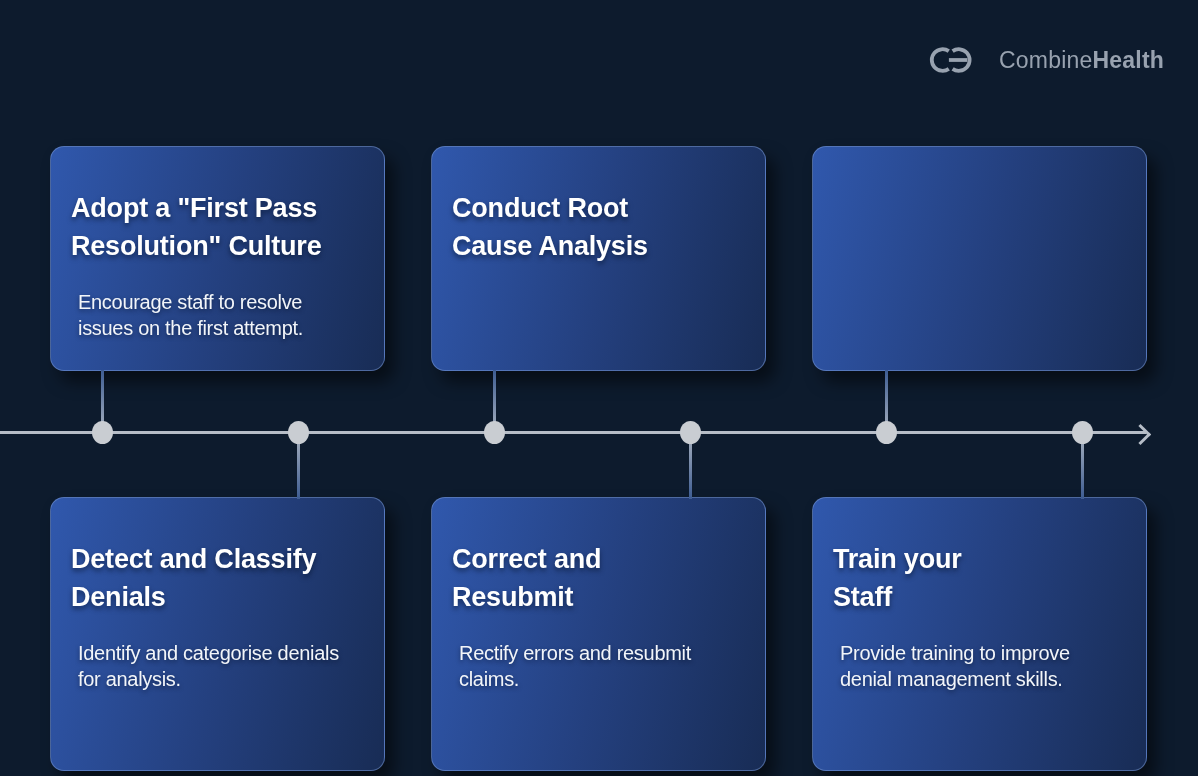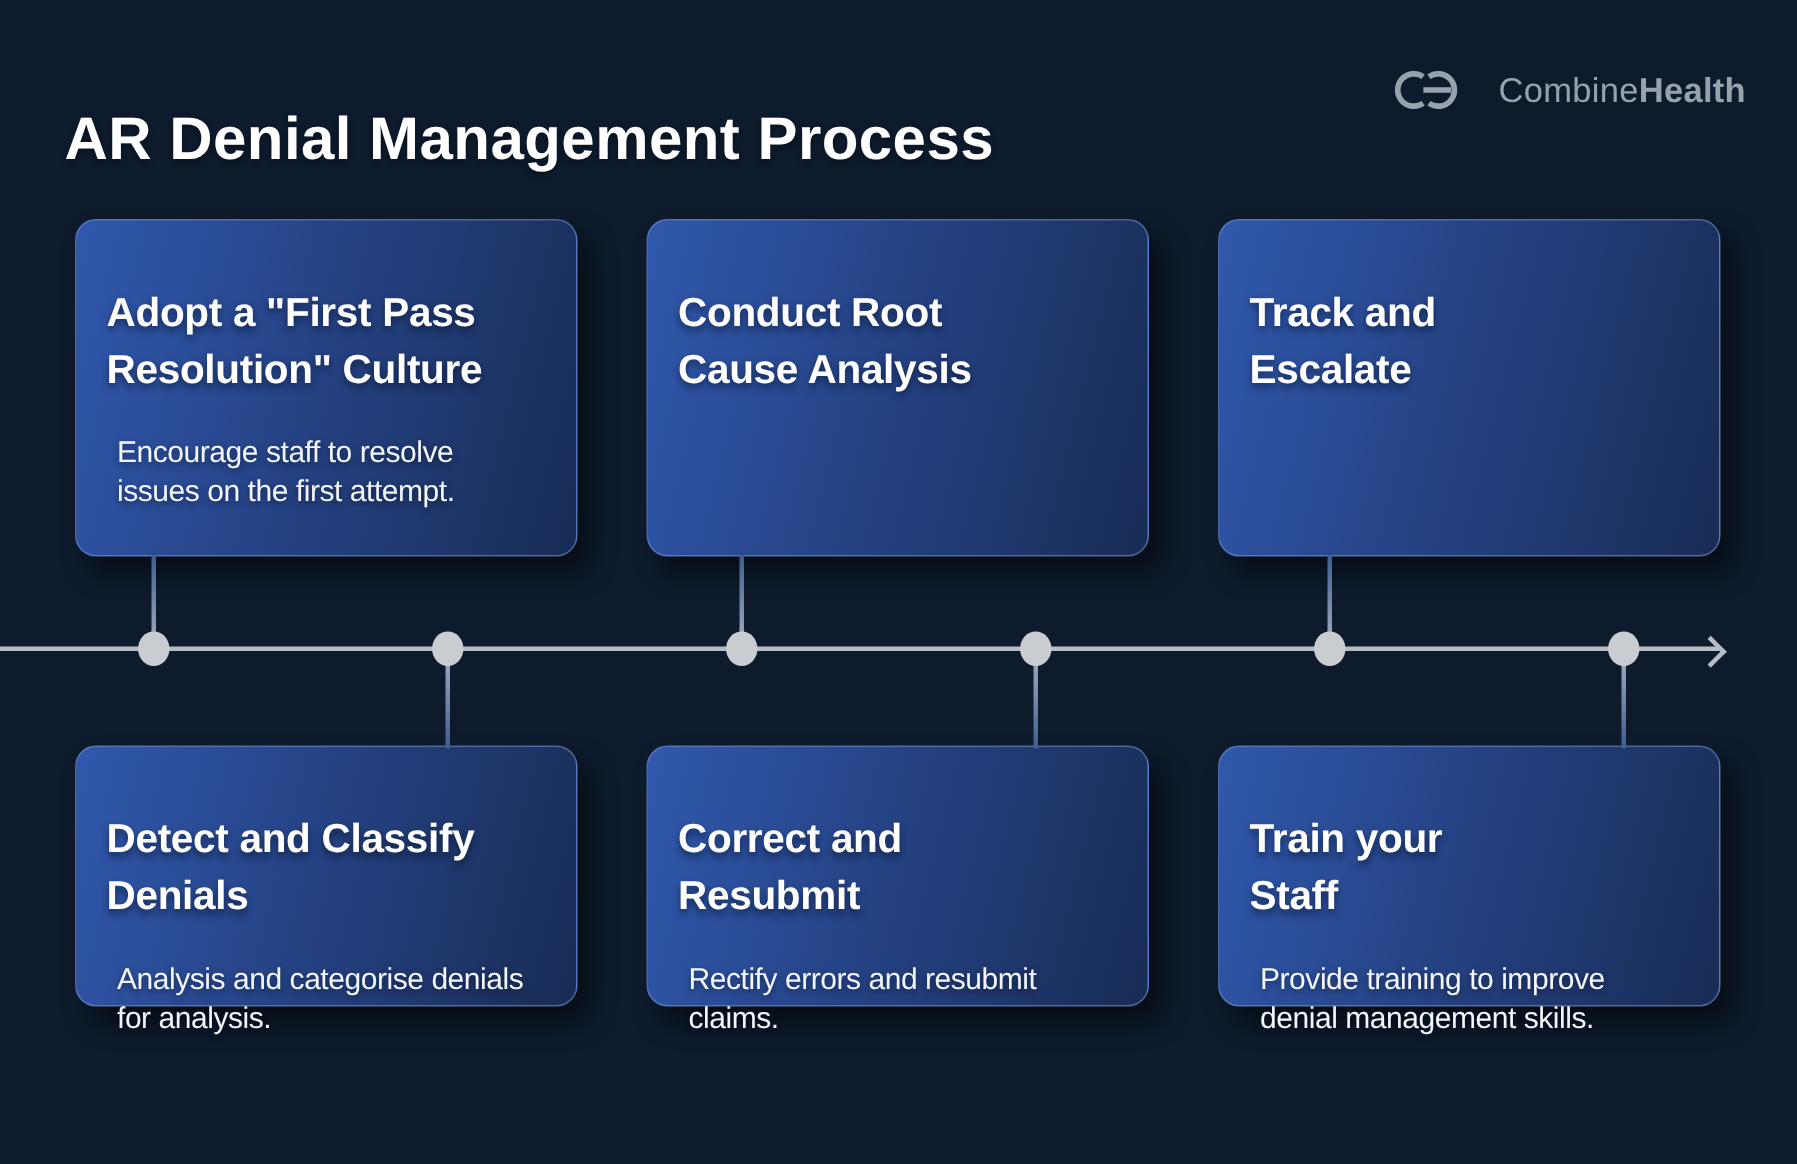--- a/index.html
+++ b/index.html
@@ -33,21 +33,21 @@
     padding:42px 14px 0 20px;
     border-radius:14px;
     border:1px solid rgba(118,150,208,.55);
     background:linear-gradient(104deg,
       var(--card-grad-start,#3058ad) 0%,
       var(--card-grad-mid,#24407f) 52%,
       var(--card-grad-end,#182c55) 100%);
     box-shadow:9px 11px 16px rgba(0,0,0,.5);
   }
   .card.row-top{top:146px;height:225px;}
-  .card.row-bottom{top:497px;height:174px;}
+  .card.row-bottom{top:497px;height:274px;}
   .card-title{
     margin:0 0 24px;
     font-size:27px;line-height:38px;font-weight:bold;
     letter-spacing:-.2px;color:var(--text,#ffffff);
     white-space:pre-line;
     text-shadow:0 3px 5px rgba(4,14,34,.55);
   }
   .card-desc{
     margin:7px;
     font-size:20px;line-height:26px;letter-spacing:-.3px;
@@ -79,21 +79,20 @@
   .connector.down{top:370px;height:63px;
     background:linear-gradient(to bottom,#3d5c92,#aab3bf);}
   .connector.up{top:433px;height:66px;
     background:linear-gradient(to bottom,#aab3bf,#3d5c92);}
 </style>
 </head>
 <body>
 
 <div id="canvas">
 
-  <h1 class="page-title">AR Denial Management Process</h1>
 
   <div class="brand">
     <svg class="brand-icon" width="47" height="36" viewBox="0 0 52 40" fill="none" stroke="currentColor" stroke-width="4.2" aria-hidden="true">
       <path d="M21.88 10.17 A12 12 0 1 0 21.88 29.83"></path>
       <path d="M26.12 10.17 A12 12 0 1 1 26.12 29.83"></path>
       <path d="M22 20 H 42.5"></path>
     </svg>
     <div class="brand-name"><span>Combine</span><span class="bold">Health</span></div>
   </div>
 
@@ -118,28 +117,26 @@
     <h2 class="card-title">Adopt a "First Pass
 Resolution" Culture</h2>
     <p class="card-desc">Encourage staff to resolve
 issues on the first attempt.</p>
   </section>
   <section class="card row-top" style="left:431px">
     <h2 class="card-title">Conduct Root
 Cause Analysis</h2>
   </section>
   <section class="card row-top" style="left:812px">
-    <h2 class="card-title">Track and
-Escalate</h2>
   </section>
 
   <section class="card row-bottom" style="left:50px">
     <h2 class="card-title">Detect and Classify
 Denials</h2>
-    <p class="card-desc">Analysis and categorise denials
+    <p class="card-desc">Identify and categorise denials
 for analysis.</p>
   </section>
   <section class="card row-bottom" style="left:812px">
     <h2 class="card-title">Train your
 Staff</h2>
     <p class="card-desc">Provide training to improve
 denial management skills.</p>
   </section>
   <section class="card row-bottom" style="left:431px">
     <h2 class="card-title">Correct and

